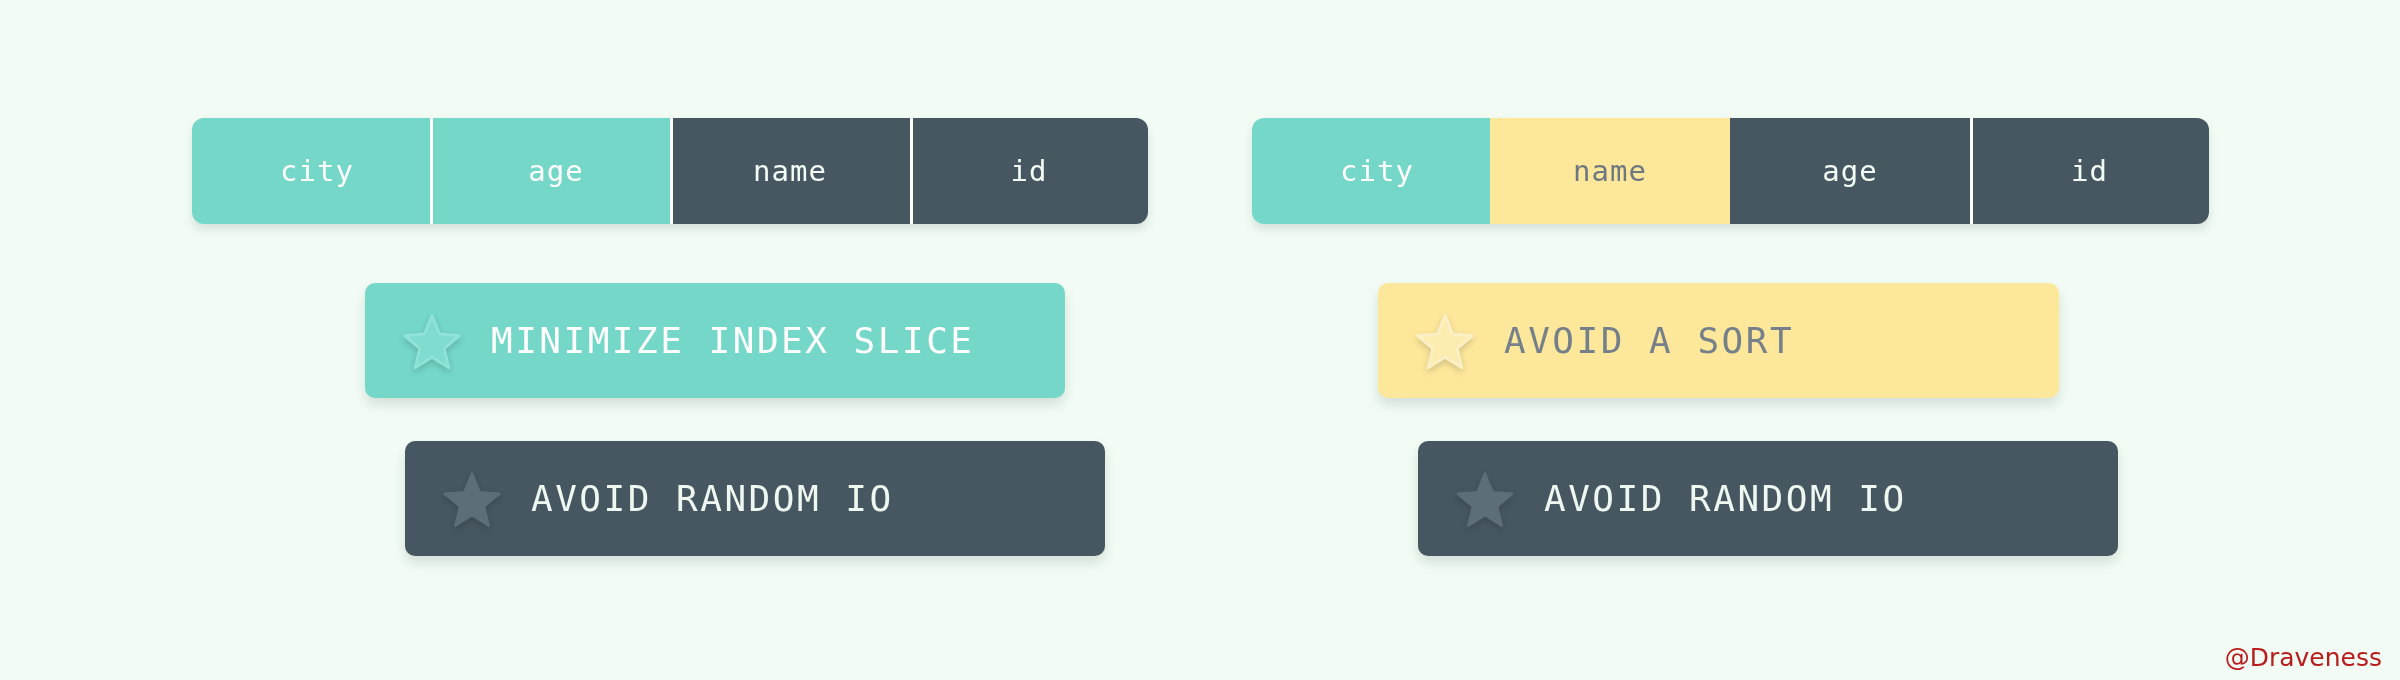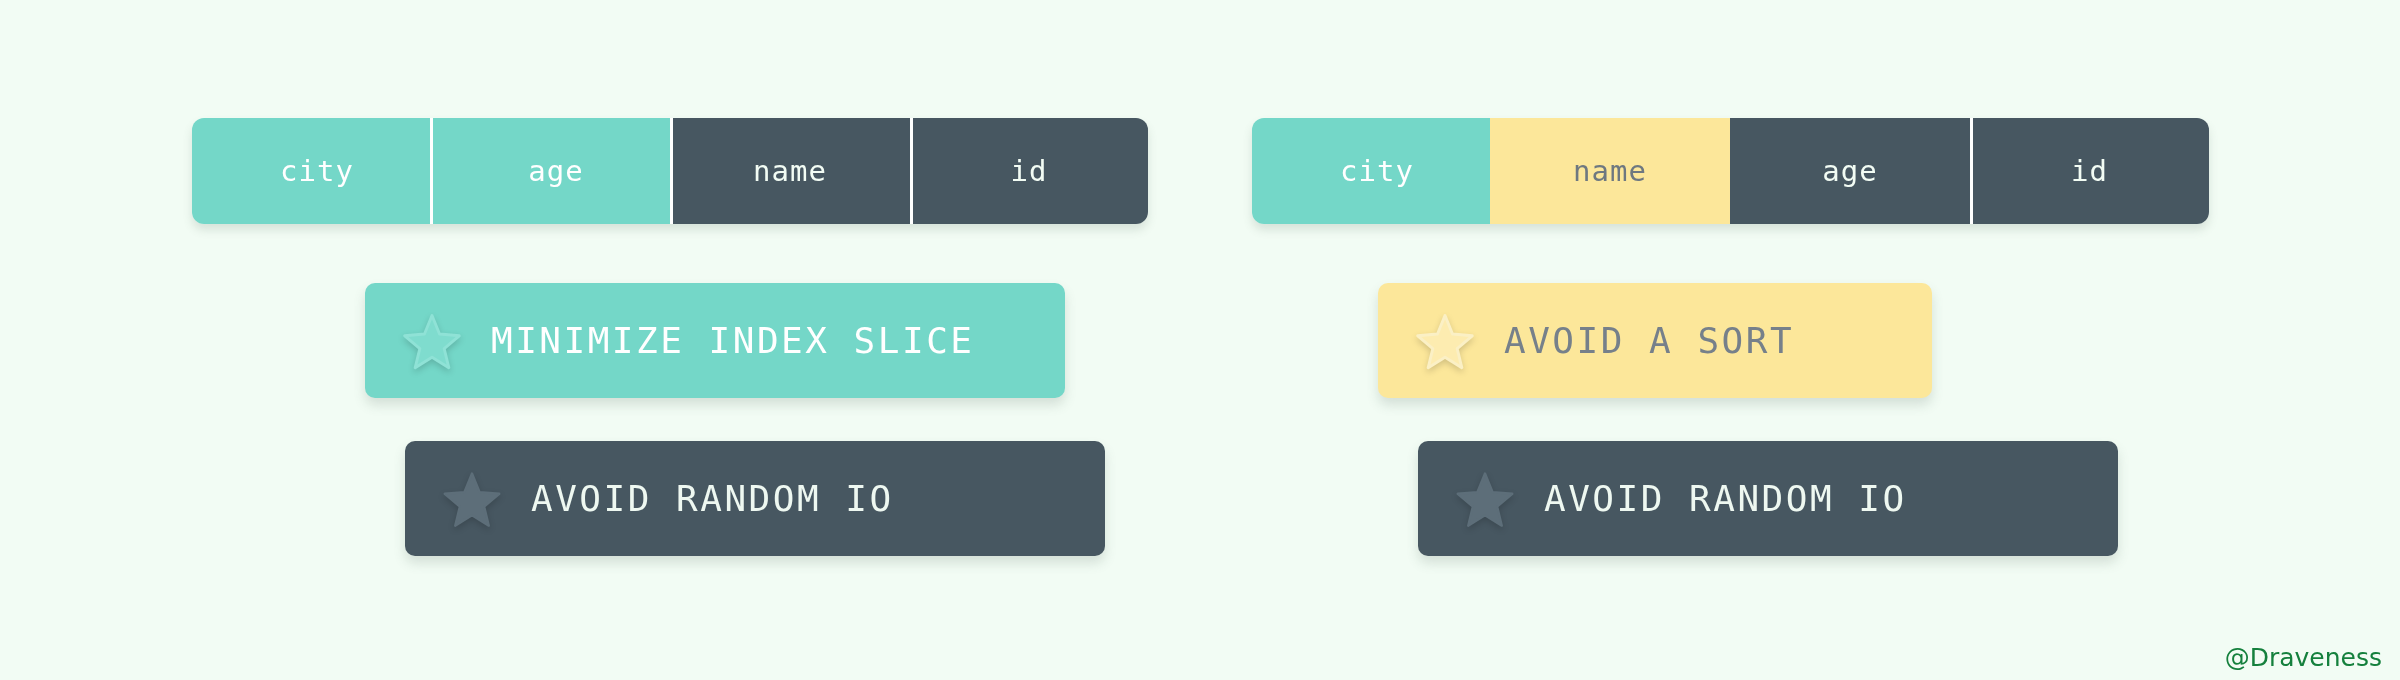--- a/index.html
+++ b/index.html
@@ -91,21 +91,21 @@
   .badge.dark   { background: #475761; margin-left: 40px; }
   .badge.dark   .label { color: #eef8f1; }
 
   
   .watermark {
     position: absolute;
     right: 18px;
     bottom: 8px;
     font-family: "DejaVu Sans", "Liberation Sans", sans-serif;
     font-size: 25px;
-    color: #15803d;
+    color: #b91c1c;
     user-select: none;
   }
 </style>
 </head>
 <body>
 
 <div class="canvas">
 
   <div class="index-bar" style="left:192px; top:118px; width:956px;">
     <div class="seg teal" style="width:238px;">
@@ -144,21 +144,21 @@
       <span>name</span>
     </div>
     <div class="seg dark" style="width:240px;">
       <span>age</span>
     </div>
     <div class="seg dark divider" style="width:239px;">
       <span>id</span>
     </div>
   </div>
 
-  <div class="badge yellow" style="left:1378px; top:283px; width:554px; height:115px;">
+  <div class="badge yellow" style="left:1378px; top:283px; width:681px; height:115px;">
     <svg class="star" viewBox="0 0 100 100">
       <polygon points="50,6 63,38 97,41 71,63 79,96 50,78 21,96 29,63 3,41 37,38" fill="#fdecb0" stroke="#fbf0c5" stroke-width="5" stroke-linejoin="round"></polygon>
     </svg>
     <span class="label">AVOID A SORT</span>
   </div>
 
   <div class="badge dark" style="left:1378px; top:441px; width:700px; height:115px;">
     <svg class="star" viewBox="0 0 100 100">
       <polygon points="50,6 63,38 97,41 71,63 79,96 50,78 21,96 29,63 3,41 37,38" fill="#5d6e79" stroke="#5d6e79" stroke-width="4" stroke-linejoin="round"></polygon>
     </svg>

